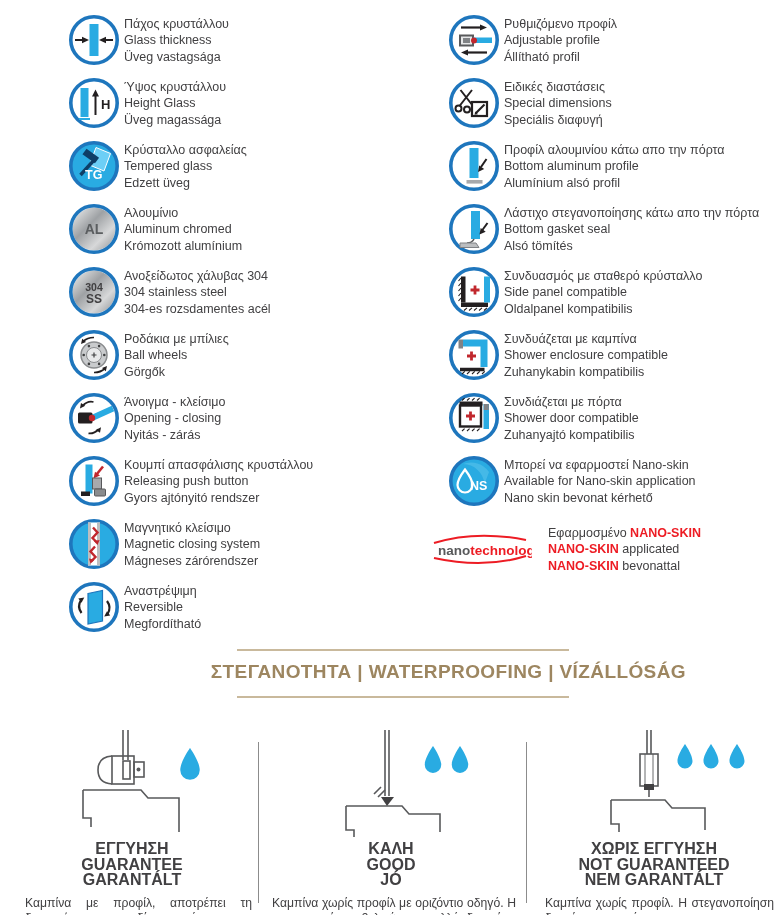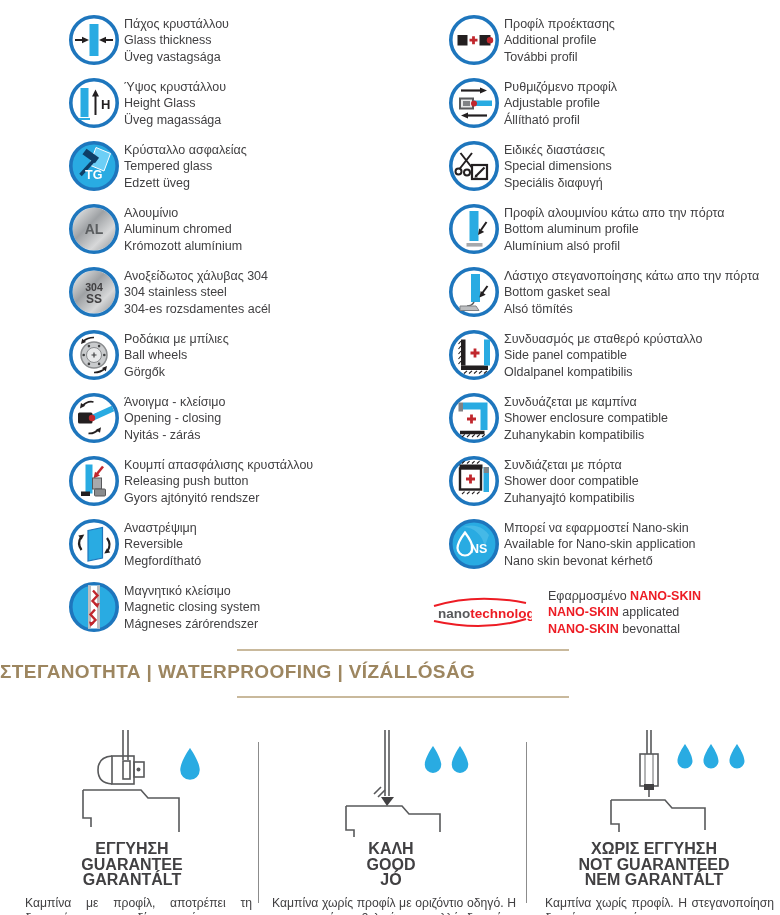--- a/index.html
+++ b/index.html
@@ -15,21 +15,21 @@
   .row .icon{flex:0 0 52px;}
   .row .txt{margin-left:4px;padding-top:2px;font-size:12.5px;line-height:16.4px;}
   .txt div{white-space:nowrap;}
   .row.nano{align-items:center;height:63px;}
   .row.nano .logo{margin-left:-20px;flex:0 0 104px;}
   .row.nano .txt{margin-left:16px;padding-top:0;}
   .red-b{color:#ed1c24;font-weight:bold;}
   .wp-line{position:absolute;left:237px;width:332px;height:2px;background:#c9b99c;}
   .wp-line.top{top:649px;}
   .wp-line.bottom{top:696px;}
-  .wp-title{position:absolute;top:661px;left:0;width:686px;text-align:left;
+  .wp-title{position:absolute;top:661px;left:0;width:686px;text-align:right;
     font-size:19px;font-weight:bold;color:#9d8660;letter-spacing:.4px;}
   .bcol{position:absolute;top:728px;}
   .bcol.c1{left:6px;width:252px;}
   .bcol.c2{left:262px;width:258px;}
   .bcol.c3{left:530px;width:248px;}
   .vdiv{position:absolute;top:742px;height:161px;width:1px;background:#8c8c8c;}
   .vdiv.d1{left:258px;}
   .vdiv.d2{left:526px;}
   .diagram{display:block;margin:0 auto;}
   .caption{text-align:center;font-weight:bold;font-size:16px;line-height:15.5px;margin-top:3px;}
@@ -180,69 +180,55 @@
     </svg>
     <div class="txt">
       <div>Κουμπί απασφάλισης κρυστάλλου</div>
       <div>Releasing push button</div>
       <div>Gyors ajtónyitó rendszer</div>
     </div>
   </div>
 
   <div class="row">
     <svg class="icon" width="52" height="52" viewBox="0 0 52 52">
-      <circle cx="26" cy="26" r="23.2" fill="#fff" stroke="#1e76bd" stroke-width="3.6"></circle>
-      <polygon points="20,12.5 34.5,9.5 34.5,40 20,43" fill="#29abe2" stroke="#1e76bd" stroke-width="1.2"></polygon>
-      <path d="M13.5 32 a11.5 11.5 0 0 1 -0.5 -13" fill="none" stroke="#231f20" stroke-width="2.2"></path>
-      <polygon points="10.3,17.5 16.3,16.5 13.5,21.8" fill="#231f20"></polygon>
-      <path d="M39 20 a11.5 11.5 0 0 1 0.5 13" fill="none" stroke="#231f20" stroke-width="2.2"></path>
-      <polygon points="42.2,34.5 36.2,35.5 39,30.2" fill="#231f20"></polygon>
-    </svg>
-    <div class="txt">
-      <div>Αναστρέψιμη</div>
-      <div>Reversible</div>
-      <div>Megfordítható</div>
-    </div>
-  </div>
-
-  <div class="row">
-    <svg class="icon" width="52" height="52" viewBox="0 0 52 52">
       <circle cx="26" cy="26" r="23.2" fill="#29abe2" stroke="#1e76bd" stroke-width="3.6"></circle>
       <rect x="20" y="4.5" width="12" height="43" fill="#ffffff"></rect>
       <rect x="20" y="4.5" width="3" height="43" fill="#bcbec0"></rect>
       <rect x="29" y="4.5" width="3" height="43" fill="#bcbec0"></rect>
       <polyline points="25,9.5 29.5,14.5 24.5,20 28.5,24" fill="none" stroke="#c1272d" stroke-width="2.4"></polyline>
       <polygon points="29.5,27 25.8,23 31.6,22" fill="#c1272d"></polygon>
       <polyline points="27,28.5 22.5,33.5 27.5,39 23.5,43" fill="none" stroke="#c1272d" stroke-width="2.4"></polyline>
       <polygon points="22.5,45.8 21,40.6 26.6,41.8" fill="#c1272d"></polygon>
     </svg>
     <div class="txt">
       <div>Μαγνητικό κλείσιμο</div>
       <div>Magnetic closing system</div>
       <div>Mágneses zárórendszer</div>
     </div>
   </div>
+
+  <div class="row">
+    <svg class="icon" width="52" height="52" viewBox="0 0 52 52">
+      <circle cx="26" cy="26" r="23.2" fill="#fff" stroke="#1e76bd" stroke-width="3.6"></circle>
+      <polygon points="20,12.5 34.5,9.5 34.5,40 20,43" fill="#29abe2" stroke="#1e76bd" stroke-width="1.2"></polygon>
+      <path d="M13.5 32 a11.5 11.5 0 0 1 -0.5 -13" fill="none" stroke="#231f20" stroke-width="2.2"></path>
+      <polygon points="10.3,17.5 16.3,16.5 13.5,21.8" fill="#231f20"></polygon>
+      <path d="M39 20 a11.5 11.5 0 0 1 0.5 13" fill="none" stroke="#231f20" stroke-width="2.2"></path>
+      <polygon points="42.2,34.5 36.2,35.5 39,30.2" fill="#231f20"></polygon>
+    </svg>
+    <div class="txt">
+      <div>Αναστρέψιμη</div>
+      <div>Reversible</div>
+      <div>Megfordítható</div>
+    </div>
+  </div>
 </div>
 
 <div class="col right">
 
-  <div class="row">
-    <svg class="icon" width="52" height="52" viewBox="0 0 52 52">
-      <circle cx="26" cy="26" r="23.2" fill="#fff" stroke="#1e76bd" stroke-width="3.6"></circle>
-      <rect x="9.5" y="21" width="10" height="10.5" fill="#231f20"></rect>
-      <path d="M21.5 26.2 h8 M25.5 22.2 v8" stroke="#c1272d" stroke-width="2.8"></path>
-      <rect x="31.5" y="21" width="11" height="10.5" fill="#231f20"></rect>
-      <circle cx="42" cy="26.2" r="3.2" fill="#c1272d"></circle>
-    </svg>
-    <div class="txt">
-      <div>Προφίλ προέκτασης</div>
-      <div>Additional profile</div>
-      <div>További profil</div>
-    </div>
-  </div>
 
   <div class="row">
     <svg class="icon" width="52" height="52" viewBox="0 0 52 52">
       <circle cx="26" cy="26" r="23.2" fill="#fff" stroke="#1e76bd" stroke-width="3.6"></circle>
       <path d="M13 13.5 h19" stroke="#231f20" stroke-width="2.2"></path>
         <polygon points="39,13.5 32,10.5 32,16.5" fill="#231f20"></polygon>
       <path d="M39 38.5 h-19" stroke="#231f20" stroke-width="2.2"></path>
         <polygon points="13,38.5 20,35.5 20,41.5" fill="#231f20"></polygon>
       <rect x="12" y="21.5" width="13" height="10" fill="#e6e7e8" stroke="#58595b" stroke-width="2"></rect>
       <rect x="15" y="24" width="7" height="5" fill="#808285"></rect>

